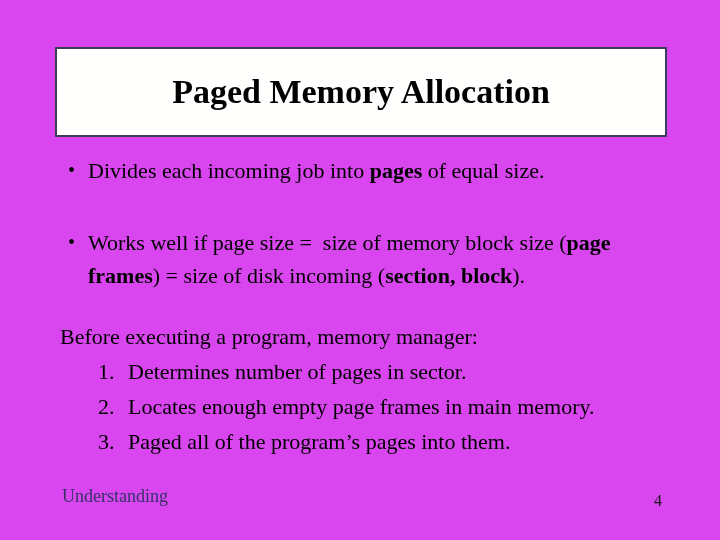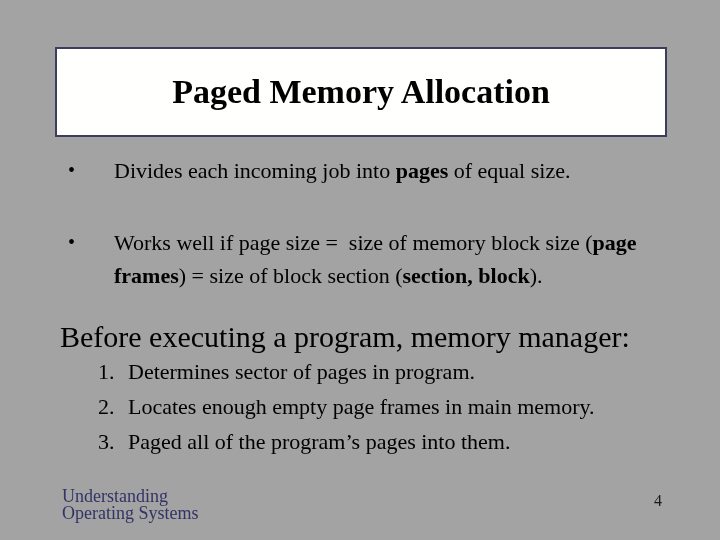--- a/index.html
+++ b/index.html
@@ -4,21 +4,21 @@
 <style>
   html, body {
     margin: 0;
     padding: 0;
     background: #ffffff;
   }
   .slide {
     position: relative;
     width: 720px;
     height: 540px;
-    background: #a3a3a3;
+    background: #d946ef;
     font-family: "Liberation Serif", serif;
     color: #000000;
     overflow: hidden;
   }
   .title-box {
     position: absolute;
     left: 55px;
     top: 47px;
     width: 608px;
     height: 86px;
@@ -44,31 +44,30 @@
     width: 20px;
     flex: 0 0 20px;
     font-size: 20px;
     line-height: 33px;
   }
   .bullet-item .btext {
     width: 580px;
     font-size: 22px;
     line-height: 33px;
     white-space: pre-wrap;
-    margin-left: 26px;
   }
   .bullet-1 { top: 154px; }
   .bullet-2 { top: 226px; }
   b { font-weight: bold; }
   .intro-line {
     position: absolute;
     left: 60px;
     top: 320px;
     width: 620px;
-    font-size: 30px;
+    font-size: 22px;
     line-height: 33px;
     white-space: pre-wrap;
   }
   .num-list {
     position: absolute;
     left: 98px;
     top: 354px;
     width: 580px;
   }
   .num-row {
@@ -109,40 +108,39 @@
     <div class="title-text">Paged Memory Allocation</div>
   </div>
 
   <div class="bullet-item bullet-1">
     <span class="dot">•</span>
     <span class="btext"><span>Divides each incoming job into </span><b>pages</b><span> of equal size.</span></span>
   </div>
 
   <div class="bullet-item bullet-2">
     <span class="dot">•</span>
-    <span class="btext"><span>Works well if page size =  size of memory block size (</span><b>page frames</b><span>) = size of block section (</span><b>section, block</b><span>).</span></span>
+    <span class="btext"><span>Works well if page size =  size of memory block size (</span><b>page frames</b><span>) = size of disk incoming (</span><b>section, block</b><span>).</span></span>
   </div>
 
   <div class="intro-line">Before executing a program, memory manager:</div>
 
   <div class="num-list">
     <div class="num-row">
       <span class="num">1.</span>
-      <span class="ntext">Determines sector of pages in program.</span>
+      <span class="ntext">Determines number of pages in sector.</span>
     </div>
     <div class="num-row">
       <span class="num">2.</span>
       <span class="ntext">Locates enough empty page frames in main memory.</span>
     </div>
     <div class="num-row">
       <span class="num">3.</span>
       <span class="ntext">Paged all of the program’s pages into them.</span>
     </div>
   </div>
 
   <div class="footer-left">
     <div>Understanding</div>
-    <div>Operating Systems</div>
   </div>
 
   <div class="page-number">4</div>
 
 </div>
 
 </body></html>

